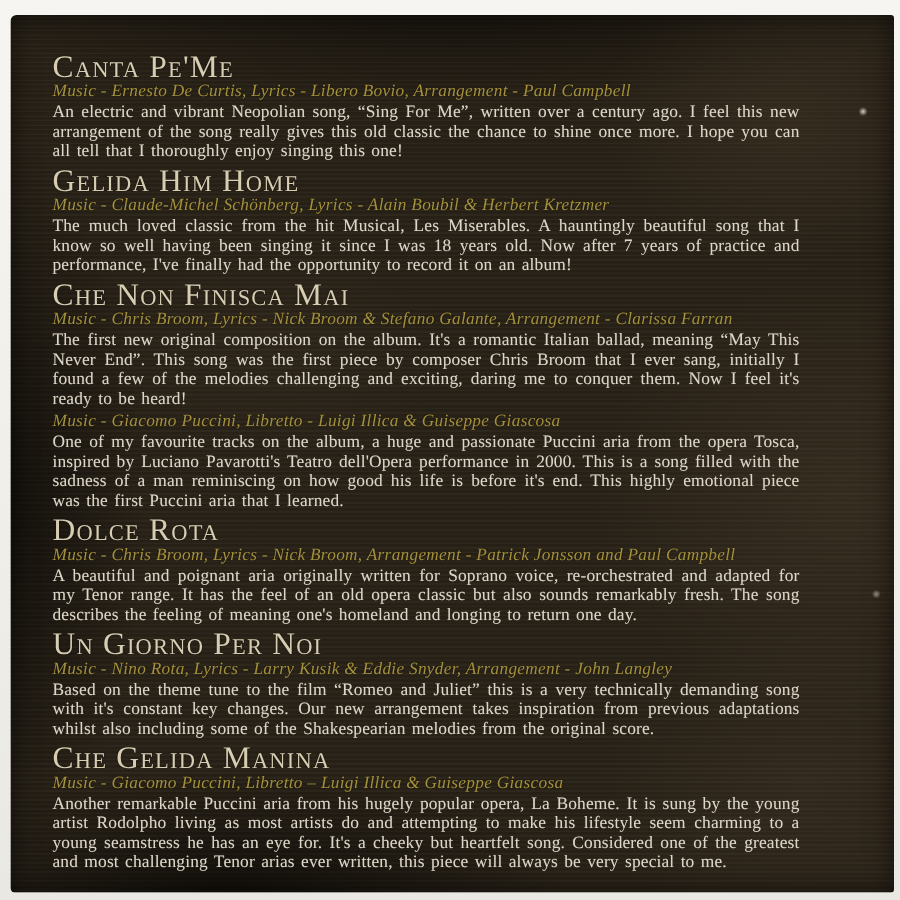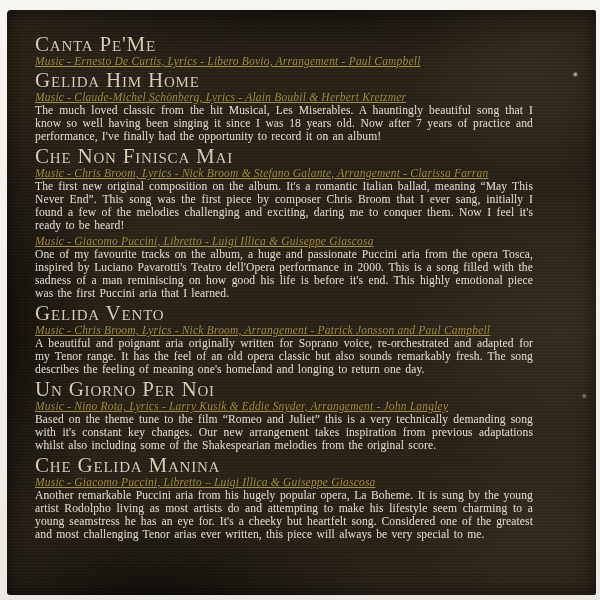--- a/index.html
+++ b/index.html
@@ -51,21 +51,20 @@
     color: #d6cdb2;
     text-shadow: 0 0 1px rgba(0,0,0,0.55);
   }
   .track-credits {
     font-style: italic;
     font-size: 11.5px;
     line-height: 12px;
     color: #a4913c;
     letter-spacing: 0.2px;
     text-shadow: 0 0 1px rgba(0,0,0,0.5);
-    text-decoration: underline;
   }
   .track-desc {
     font-size: 11.6px;
     line-height: 13px;
     color: #dbd6c8;
     text-align: justify;
     letter-spacing: 0.1px;
     word-spacing: 1.2px;
     text-shadow: 0 0 0.6px rgba(220,210,190,0.30);
     margin-top: 1px;
@@ -74,41 +73,42 @@
 </head>
 <body>
 
 <div class="scan-frame">
   <div class="booklet-page">
     <div class="content">
 
       <div class="track">
         <div class="track-title">Canta Pe'Me</div>
         <div class="track-credits">Music - Ernesto De Curtis,  Lyrics - Libero Bovio, Arrangement - Paul Campbell</div>
+        <div class="track-desc">An electric and vibrant Neopolian song, “Sing For Me”, written over a century ago. I feel this new arrangement of the song really gives this old classic the chance to shine once more. I hope you can all tell that I thoroughly enjoy singing this one!</div>
       </div>
 
       <div class="track">
         <div class="track-title">Gelida Him Home</div>
         <div class="track-credits">Music - Claude-Michel Schönberg,  Lyrics - Alain Boubil &amp; Herbert Kretzmer</div>
         <div class="track-desc">The much loved classic from the hit Musical, Les Miserables. A hauntingly beautiful song that I know so well having been singing it since I was 18 years old. Now after 7 years of practice and performance, I've finally had the opportunity to record it on an album!</div>
       </div>
 
       <div class="track">
         <div class="track-title">Che Non Finisca Mai</div>
         <div class="track-credits">Music - Chris Broom,  Lyrics - Nick Broom &amp; Stefano Galante,  Arrangement - Clarissa Farran</div>
         <div class="track-desc">The first new original composition on the album. It's a romantic Italian ballad, meaning “May This Never End”. This song was the first piece by composer Chris Broom that I ever sang, initially I found a few of the melodies challenging and exciting, daring me to conquer them. Now I feel it's ready to be heard!</div>
       </div>
 
       <div class="track">
         <div class="track-credits">Music - Giacomo Puccini,  Libretto - Luigi Illica &amp; Guiseppe Giascosa</div>
         <div class="track-desc">One of my favourite tracks on the album, a huge and passionate Puccini aria from the opera Tosca, inspired by Luciano Pavarotti's Teatro dell'Opera performance in 2000. This is a song filled with the sadness of a man reminiscing on how good his life is before it's end. This highly emotional piece was the first Puccini aria that I learned.</div>
       </div>
 
       <div class="track">
-        <div class="track-title">Gelida Vento</div>
+        <div class="track-title">Dolce Rota</div>
         <div class="track-credits">Music - Chris Broom,  Lyrics - Nick Broom,  Arrangement - Patrick Jonsson and Paul Campbell</div>
         <div class="track-desc">A beautiful and poignant aria originally written for Soprano voice, re-orchestrated and adapted for my Tenor range. It has the feel of an old opera classic but also sounds remarkably fresh. The song describes the feeling of meaning one's homeland and longing to return one day.</div>
       </div>
 
       <div class="track">
         <div class="track-title">Un Giorno Per Noi</div>
         <div class="track-credits">Music - Nino Rota,  Lyrics - Larry Kusik &amp; Eddie Snyder,  Arrangement - John Langley</div>
         <div class="track-desc">Based on the theme tune to the film “Romeo and Juliet” this is a very technically demanding song with it's constant key changes. Our new arrangement takes inspiration from previous adaptations whilst also including some of the Shakespearian melodies from the original score.</div>
       </div>
 

